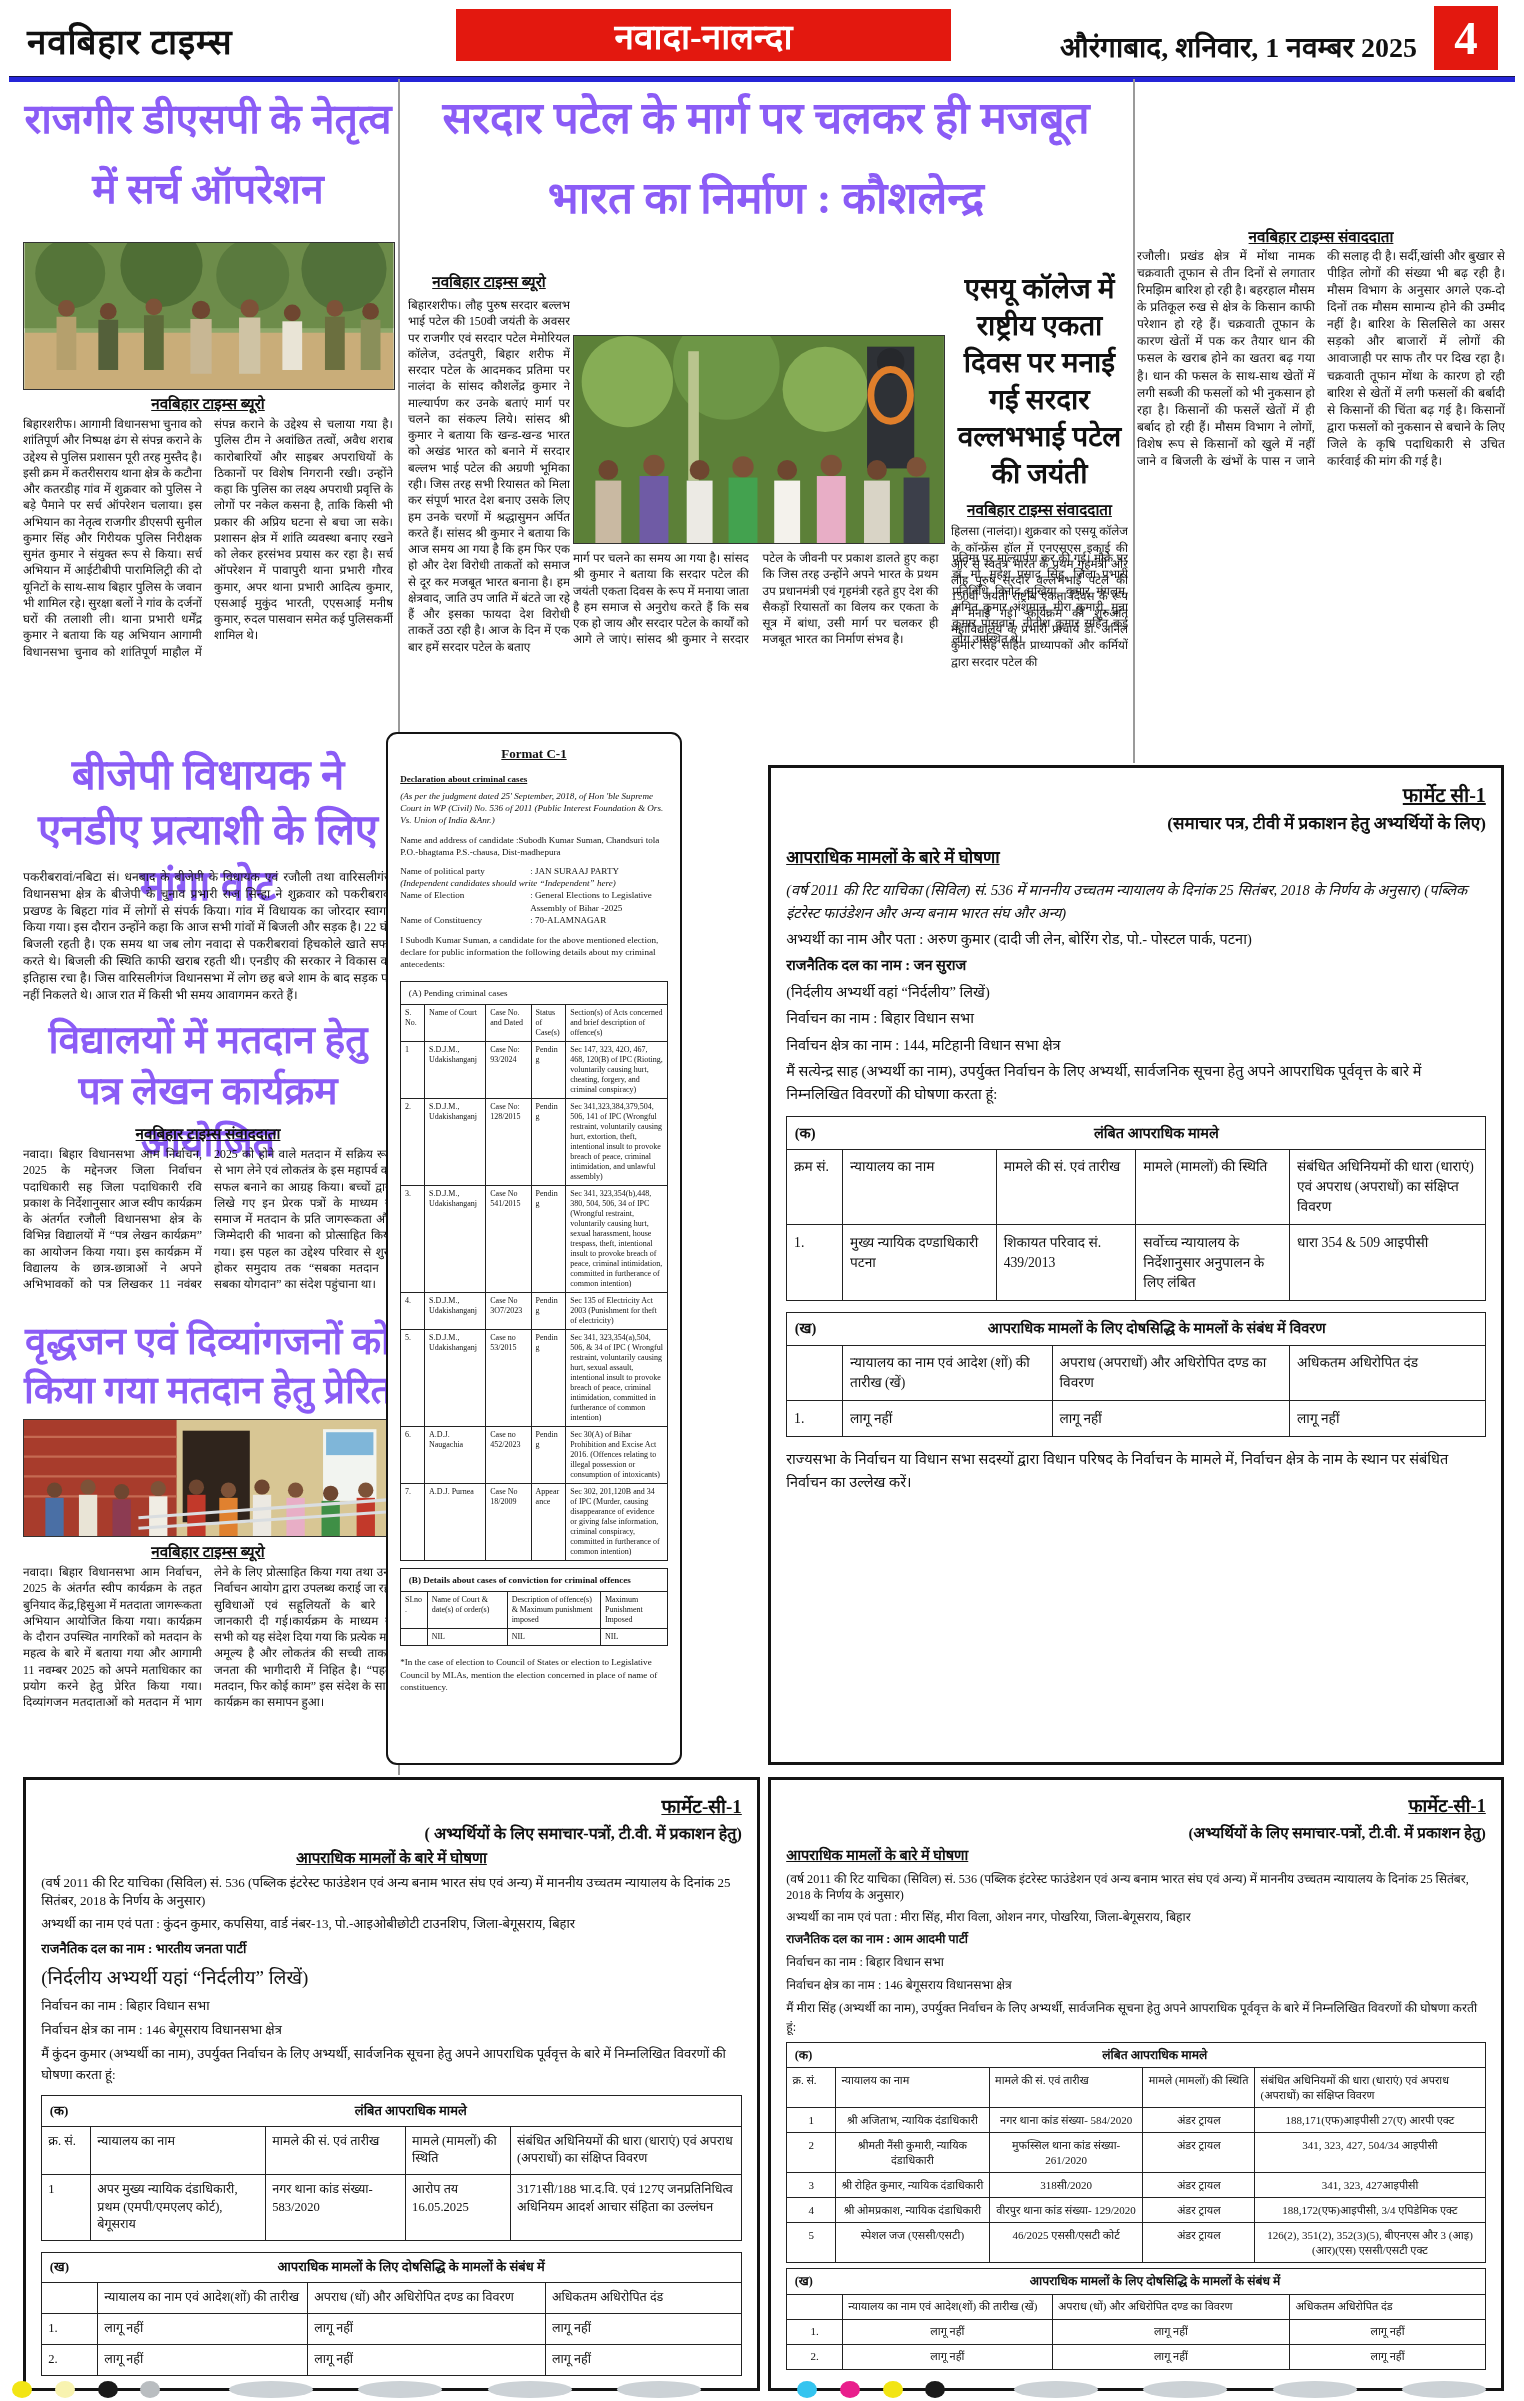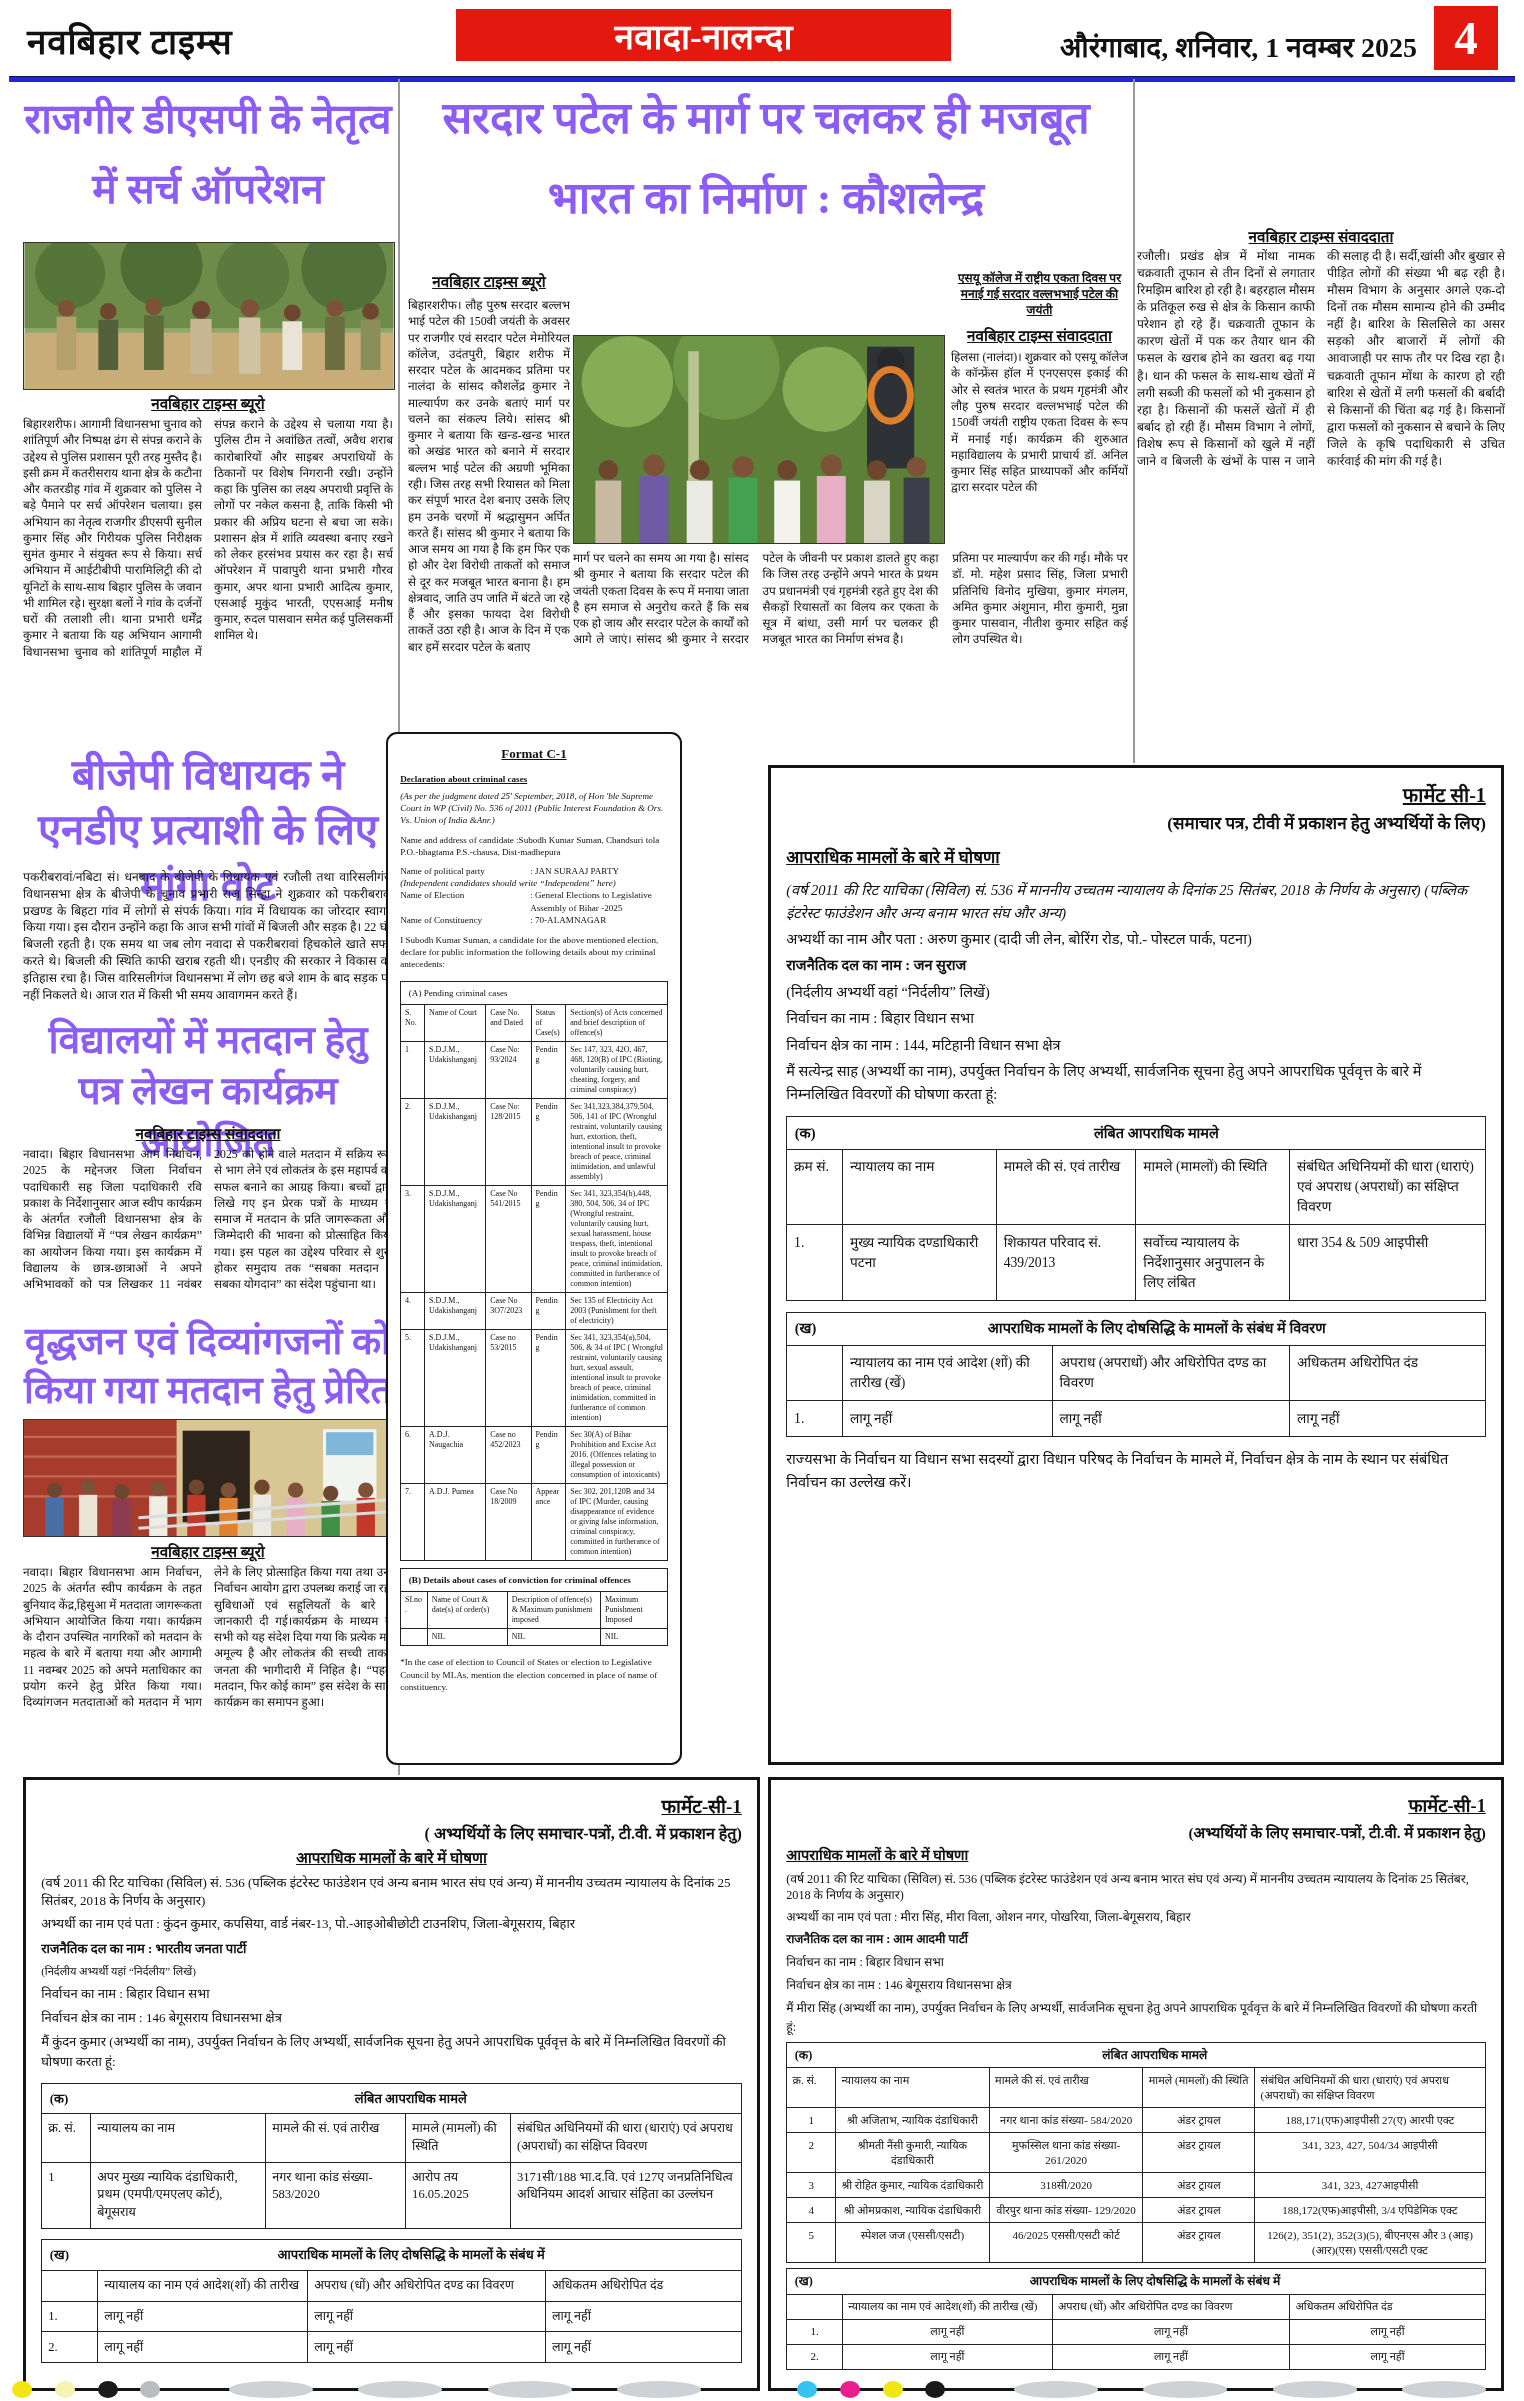--- a/index.html
+++ b/index.html
@@ -33,21 +33,21 @@
   #a3-body{left:23px;top:1146px;width:370px;height:169px;}
   #a4-headline{left:23px;top:1317px;width:370px;font-size:38px;line-height:1.3;}
   #a4-photo{left:23px;top:1419px;}
   #a4-byline{left:23px;top:1541px;width:370px;}
   #a4-body{left:23px;top:1564px;width:370px;height:204px;}
   
   #main-headline{left:404px;top:79px;width:724px;font-size:44px;line-height:1.82;}
   #center-lead{left:408px;top:271px;width:162px;height:454px;}
   #center-photo{left:573px;top:335px;}
   #center-sub{left:951px;top:271px;width:177px;height:274px;}
-  #sub-headline{font-size:12px;line-height:1.32;font-weight:bold;text-align:center;margin-bottom:6.1px;text-decoration:underline;}
+  #sub-headline{font-size:28px;line-height:1.32;font-weight:bold;text-align:center;margin-bottom:6.1px;}
   #center-row2{left:573px;top:550px;width:555px;height:177px;}
   #montha-headline{left:1137px;top:82px;width:368px;font-size:35px;line-height:1.9;}
   #montha-byline{left:1137px;top:226px;width:368px;}
   #montha-body{left:1137px;top:248px;width:368px;height:512px;font-size:12.2px;line-height:1.4;}
   
   .form-box{border:3px solid #141414;background:#fff;box-sizing:border-box;padding:12.2px 15.2px;overflow:hidden;}
   #format-en{left:386px;top:732px;width:296px;height:1033px;border-width:2.3px;padding:10.7px 12.2px;}
   #form-r1{left:768px;top:765px;width:736px;height:1000px;}
   #form-bl{left:23px;top:1777px;width:737px;height:614px;}
   #form-br{left:768px;top:1777px;width:736px;height:614px;}
@@ -414,21 +414,21 @@
     <div class="footnote" style="font-size:14.5px;">राज्यसभा के निर्वाचन या विधान सभा सदस्यों द्वारा विधान परिषद के निर्वाचन के मामले में, निर्वाचन क्षेत्र के नाम के स्थान पर संबंधित निर्वाचन का उल्लेख करें।</div>
   </div>
 
   <div class="abs form-box hi-base" id="form-bl">
     <div class="f-title f-right" style="font-size:19px;">फार्मेट-सी-1</div>
     <div class="f-right" style="font-size:16px;font-weight:bold;">( अभ्यर्थियों के लिए समाचार-पत्रों, टी.वी. में प्रकाशन हेतु)</div>
     <div class="f-title f-center" style="font-size:15.2px;">आपराधिक मामलों के बारे में घोषणा</div>
     <div class="hi-line" style="font-size:13px;line-height:1.4;">(वर्ष 2011 की रिट याचिका (सिविल) सं. 536 (पब्लिक इंटरेस्ट फाउंडेशन एवं अन्य बनाम भारत संघ एवं अन्य) में माननीय उच्चतम न्यायालय के दिनांक 25 सितंबर, 2018 के निर्णय के अनुसार)</div>
     <div class="hi-line" style="font-size:13px;">अभ्यर्थी का नाम एवं पता : कुंदन कुमार, कपसिया, वार्ड नंबर-13, पो.-आइओबीछोटी टाउनशिप, जिला-बेगूसराय, बिहार</div>
     <div class="hi-line" style="font-size:13px;font-weight:bold;">राजनैतिक दल का नाम : भारतीय जनता पार्टी</div>
-    <div class="hi-line" style="font-size:11px;">(निर्दलीय अभ्यर्थी यहां “निर्दलीय” लिखें)</div>
+    <div class="hi-line" style="font-size:19px;">(निर्दलीय अभ्यर्थी यहां “निर्दलीय” लिखें)</div>
     <div class="hi-line" style="font-size:13px;">निर्वाचन का नाम : बिहार विधान सभा</div>
     <div class="hi-line" style="font-size:13px;">निर्वाचन क्षेत्र का नाम : 146 बेगूसराय विधानसभा क्षेत्र</div>
     <div class="hi-line" style="font-size:13px;">मैं कुंदन कुमार (अभ्यर्थी का नाम), उपर्युक्त निर्वाचन के लिए अभ्यर्थी, सार्वजनिक सूचना हेतु अपने आपराधिक पूर्ववृत्त के बारे में निम्नलिखित विवरणों की घोषणा करता हूं:</div>
     <div class="sec-band" style="font-size:13px;">
       <span>(क)</span>
       <span class="sec-title">लंबित आपराधिक मामले</span>
     </div>
     <table class="ftable">
         <colgroup>
           <col style="width: 7%;">

